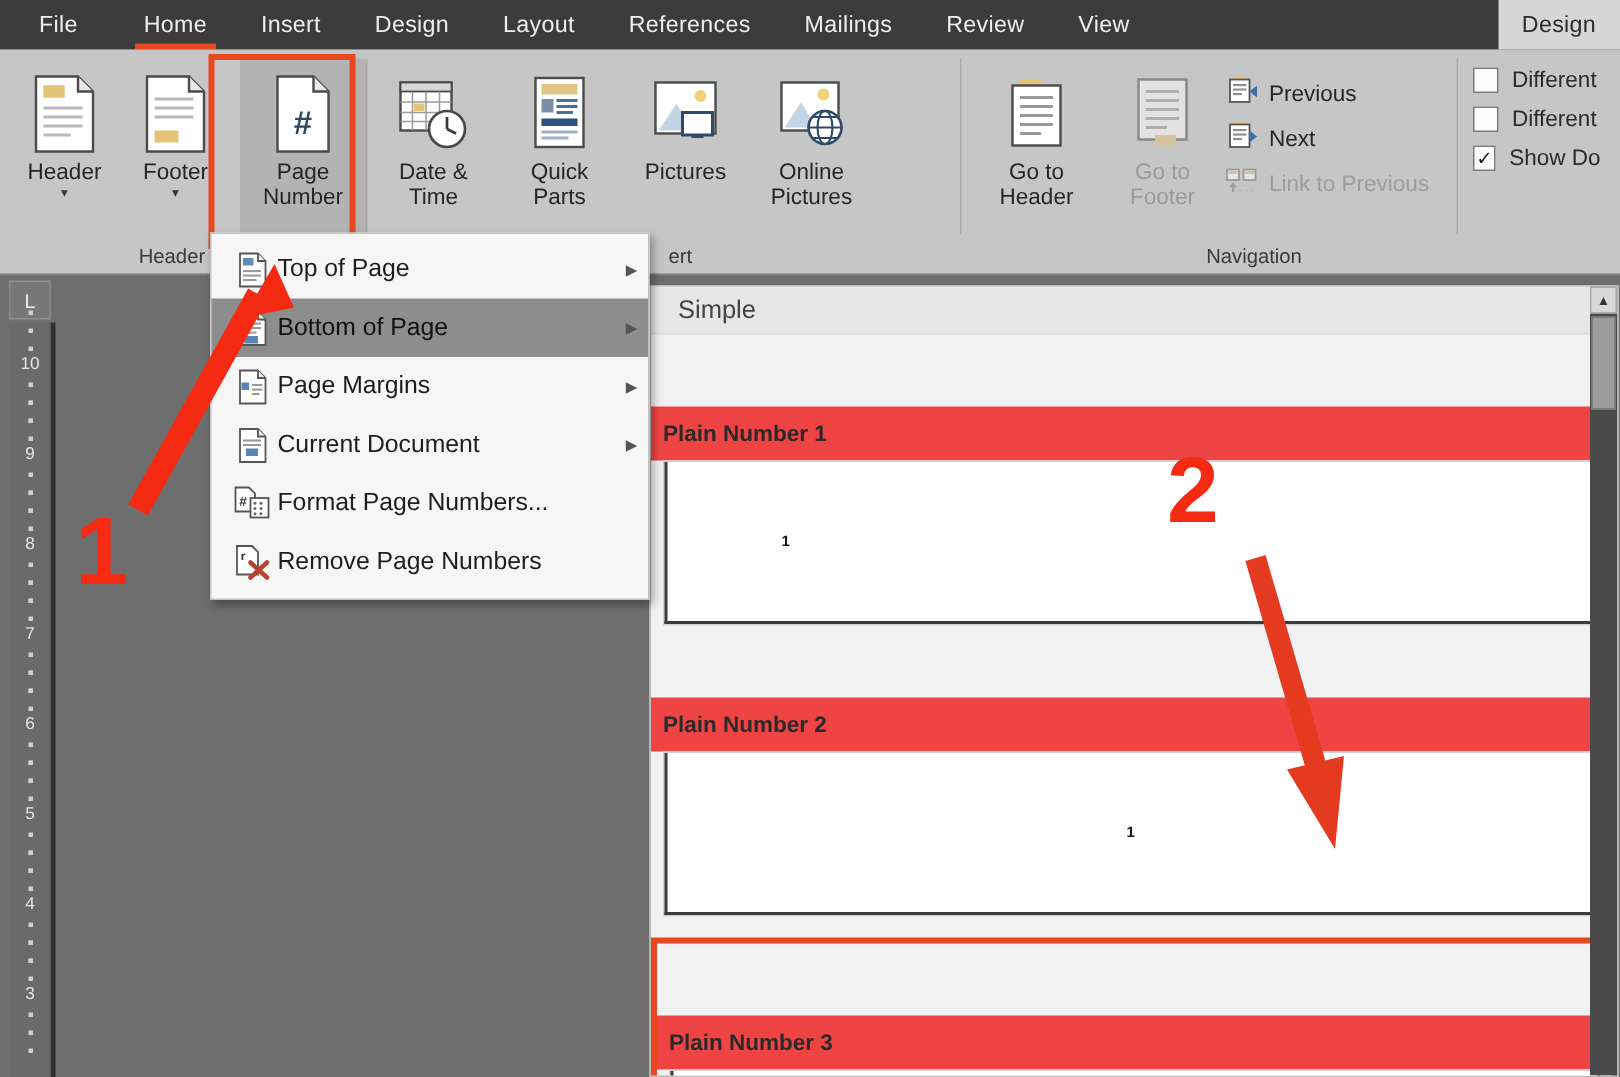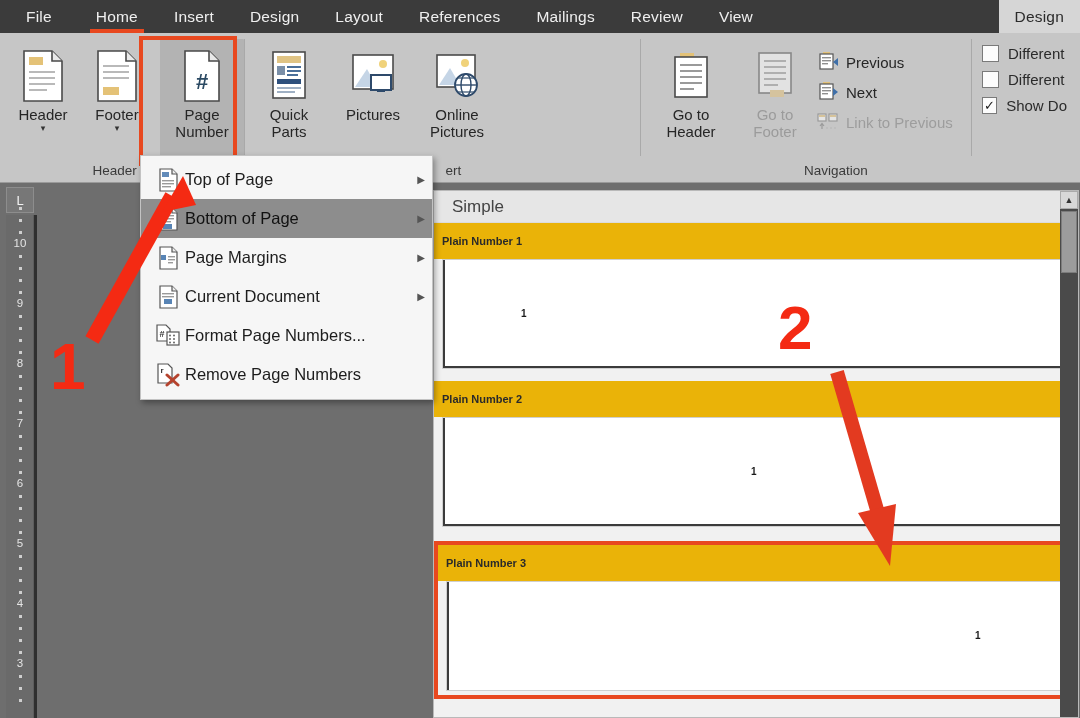--- a/index.html
+++ b/index.html
@@ -129,21 +129,21 @@
     background: #f1f1f1; border: 1px solid #b9b9b9;
     overflow: hidden;
   }
   .gal-header {
     height: 32px; background: #e6e6e6; display: flex; align-items: center;
     padding-left: 18px; font-size: 17px; color: #444;
     border-bottom: 1px solid #dcdcdc;
   }
   .gal-section-title {
     height: 36px; display: flex; align-items: center; padding-left: 8px;
-    font-size: 11px; font-weight: bold; color: #2a2a2a; background: #eab308;
+    font-size: 15px; font-weight: bold; color: #2a2a2a; background: #ef4444; margin-top: 48px;
   }
   .gal-preview {
     margin: 0 10px 0 8px; background: #fff; border: 1px solid #cfcfcf;
     position: relative;
   }
   .gal-preview .vbar-l { position: absolute; left: 0; top: 0; bottom: 0; width: 2px; background: #3b3b3b; }
   .gal-preview .vbar-r { position: absolute; right: 0; top: 0; bottom: 0; width: 2px; background: #3b3b3b; }
   .gal-preview .botline { position: absolute; left: 0; right: 0; bottom: 0; height: 2px; background: #3b3b3b; }
   .gal-preview .pgnum {
     position: absolute; font-size: 10px; color: #1a1a1a; font-weight: bold;
@@ -259,20 +259,42 @@
           </div>
         </div>
         <div class="group-label" style="padding-left:10px">Header &amp; F</div>
       </div>
 
       <div class="group-sep"></div>
 
       <div class="group" style="width:395px">
         <div class="group-body" style="padding-left:2px">
 
+          <div class="bigbtn w84">
+            <span class="ico">
+              <svg width="52" height="54" viewBox="0 0 52 54">
+                <rect x="4" y="6" width="34" height="32" fill="#ffffff" stroke="#4a4a4a" stroke-width="1.6"></rect>
+                <rect x="4" y="6" width="34" height="6" fill="#d8d8d8" stroke="#4a4a4a" stroke-width="1.2"></rect>
+                <g stroke="#9a9a9a" stroke-width="1">
+                  <line x1="4" y1="19" x2="38" y2="19"></line>
+                    <line x1="4" y1="26" x2="38" y2="26"></line>
+                  <line x1="4" y1="32" x2="38" y2="32"></line>
+                  <line x1="12" y1="12" x2="12" y2="38"></line>
+                    <line x1="21" y1="12" x2="21" y2="38"></line>
+                  <line x1="30" y1="12" x2="30" y2="38"></line>
+                </g>
+                <rect x="13" y="20" width="7" height="5" fill="#e4c277"></rect>
+                <circle cx="35" cy="37" r="12" fill="#ffffff" stroke="#4a4a4a" stroke-width="1.8"></circle>
+                <line x1="35" y1="37" x2="35" y2="29" stroke="#3a3a3a" stroke-width="1.8"></line>
+                <line x1="35" y1="37" x2="41" y2="40" stroke="#3a3a3a" stroke-width="1.8"></line>
+              </svg>
+            </span>
+            <span class="cap">Date &amp;
+Time</span>
+          </div>
 
 
           <div class="bigbtn w84">
             <span class="ico">
               <svg width="44" height="54" viewBox="0 0 44 54">
                 <rect x="6" y="3" width="32" height="46" fill="#ffffff" stroke="#4a4a4a" stroke-width="1.6"></rect>
                 <rect x="10" y="7" width="24" height="7" fill="#e0c485"></rect>
                 <rect x="10" y="17" width="8" height="9" fill="#7a8fa8"></rect>
                 <rect x="20" y="17" width="14" height="2" fill="#4a6f9a"></rect>
                 <rect x="20" y="21" width="14" height="2" fill="#4a6f9a"></rect>

